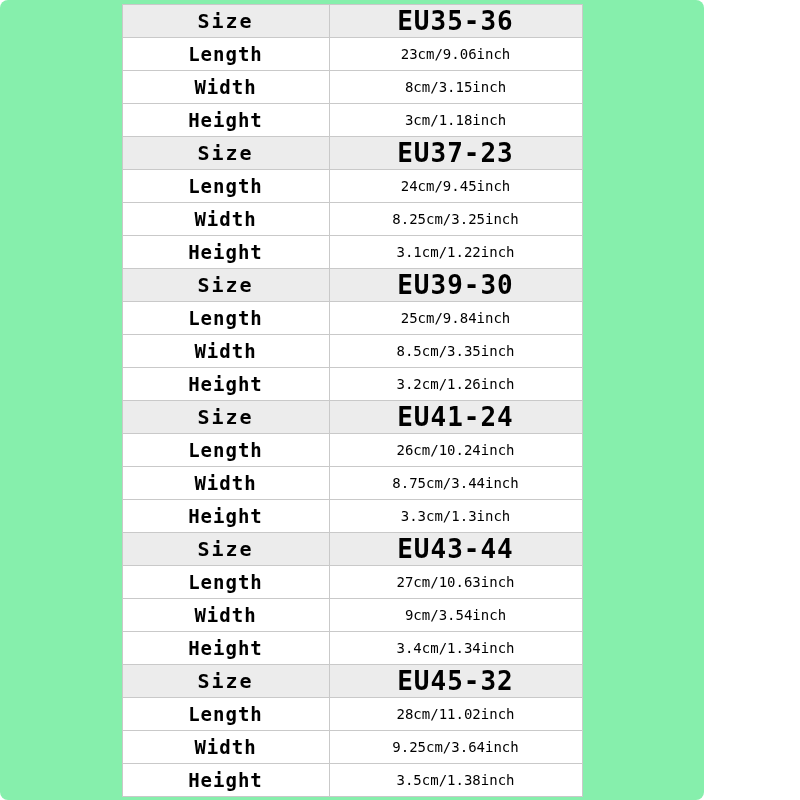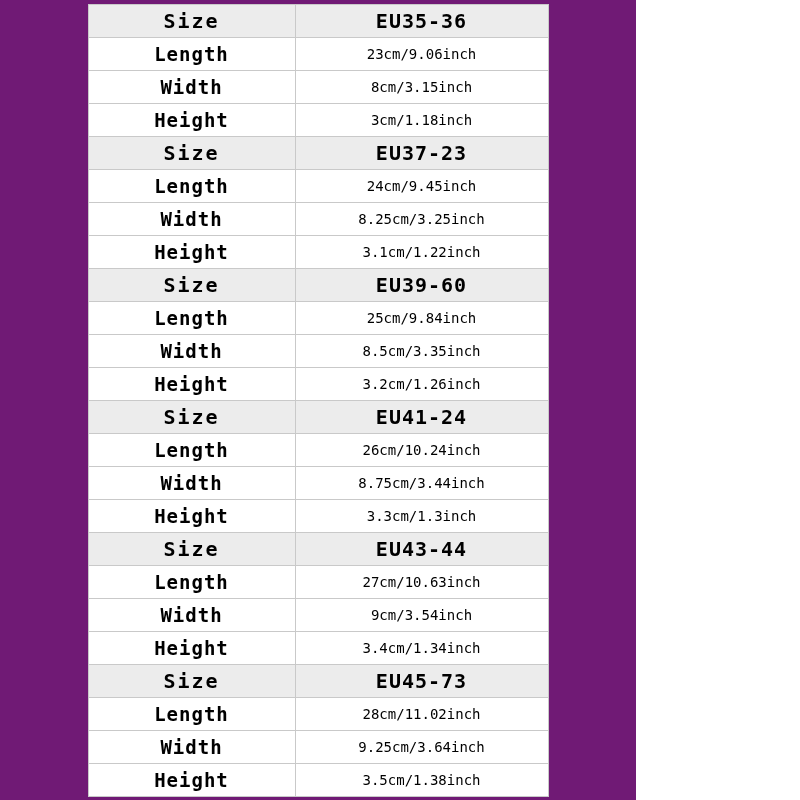--- a/index.html
+++ b/index.html
@@ -7,26 +7,27 @@
     padding: 0;
     background: #ffffff;
   }
   body {
     width: 800px;
     height: 800px;
     font-family: "DejaVu Sans Mono", monospace;
     overflow: hidden;
   }
   #size-chart-wrapper {
-    width: 636px;
+    width: 704px;
     height: 800px;
     display: flex;
     align-items: center;
     justify-content: center;
-    background: #701a75;
+    background: #86efac;
+    border-radius: 8px;
   }
   table.size-table {
     border-collapse: collapse;
     table-layout: fixed;
     width: 444px;
     margin: 0 auto;
   }
   table.size-table td {
     border: 1px solid #c9c9c9;
     height: 32px;
@@ -49,21 +50,21 @@
   }
   tr.header-row td {
     background: #ececec;
     font-weight: bold;
   }
   tr.header-row td.label-col {
     font-size: 20px;
     letter-spacing: 2px;
   }
   tr.header-row td.value-col {
-    font-size: 20px;
+    font-size: 26px;
     font-weight: bold;
     letter-spacing: 1px;
   }
   tr.data-row td {
     background: #ffffff;
     margin-left: 48px;
   }
   tr.data-row td.value-col {
     font-weight: normal;
     letter-spacing: 0px;
@@ -105,21 +106,21 @@
         <td class="label-col">Width</td>
         <td class="value-col">8.25cm/3.25inch</td>
       </tr>
       <tr class="data-row">
         <td class="label-col">Height</td>
         <td class="value-col">3.1cm/1.22inch</td>
       </tr>
 
       <tr class="header-row">
         <td class="label-col">Size</td>
-        <td class="value-col">EU39-60</td>
+        <td class="value-col">EU39-30</td>
       </tr>
       <tr class="data-row">
         <td class="label-col">Length</td>
         <td class="value-col">25cm/9.84inch</td>
       </tr>
       <tr class="data-row">
         <td class="label-col">Width</td>
         <td class="value-col">8.5cm/3.35inch</td>
       </tr>
       <tr class="data-row">
@@ -156,21 +157,21 @@
         <td class="label-col">Width</td>
         <td class="value-col">9cm/3.54inch</td>
       </tr>
       <tr class="data-row">
         <td class="label-col">Height</td>
         <td class="value-col">3.4cm/1.34inch</td>
       </tr>
 
       <tr class="header-row">
         <td class="label-col">Size</td>
-        <td class="value-col">EU45-73</td>
+        <td class="value-col">EU45-32</td>
       </tr>
       <tr class="data-row">
         <td class="label-col">Length</td>
         <td class="value-col">28cm/11.02inch</td>
       </tr>
       <tr class="data-row">
         <td class="label-col">Width</td>
         <td class="value-col">9.25cm/3.64inch</td>
       </tr>
       <tr class="data-row">

